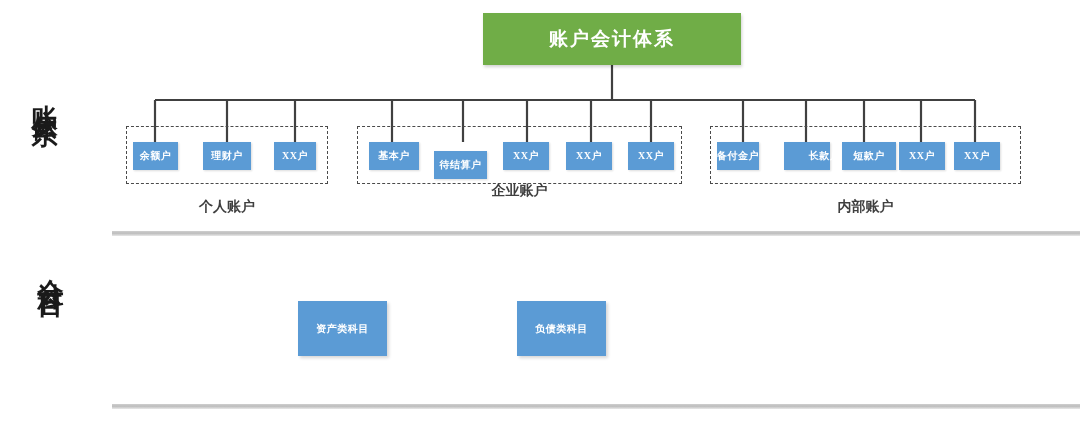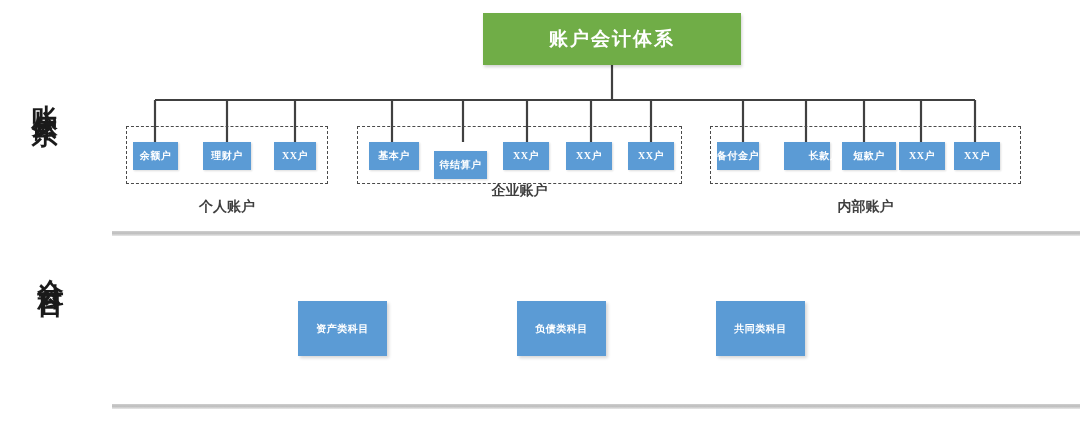--- a/index.html
+++ b/index.html
@@ -233,17 +233,14 @@
 
   <div class="divider" id="divider-top"></div>
   <div class="divider" id="divider-bottom"></div>
 
   <div class="subject-box" id="subject-box-0">
     <span class="subject-text">资产类科目</span>
   </div>
   <div class="subject-box" id="subject-box-1">
     <span class="subject-text">负债类科目</span>
   </div>
-  <div class="subject-box" id="subject-box-2">
-    <span class="subject-text">共同类科目</span>
-  </div>
 
 </div>
 
 </body></html>

